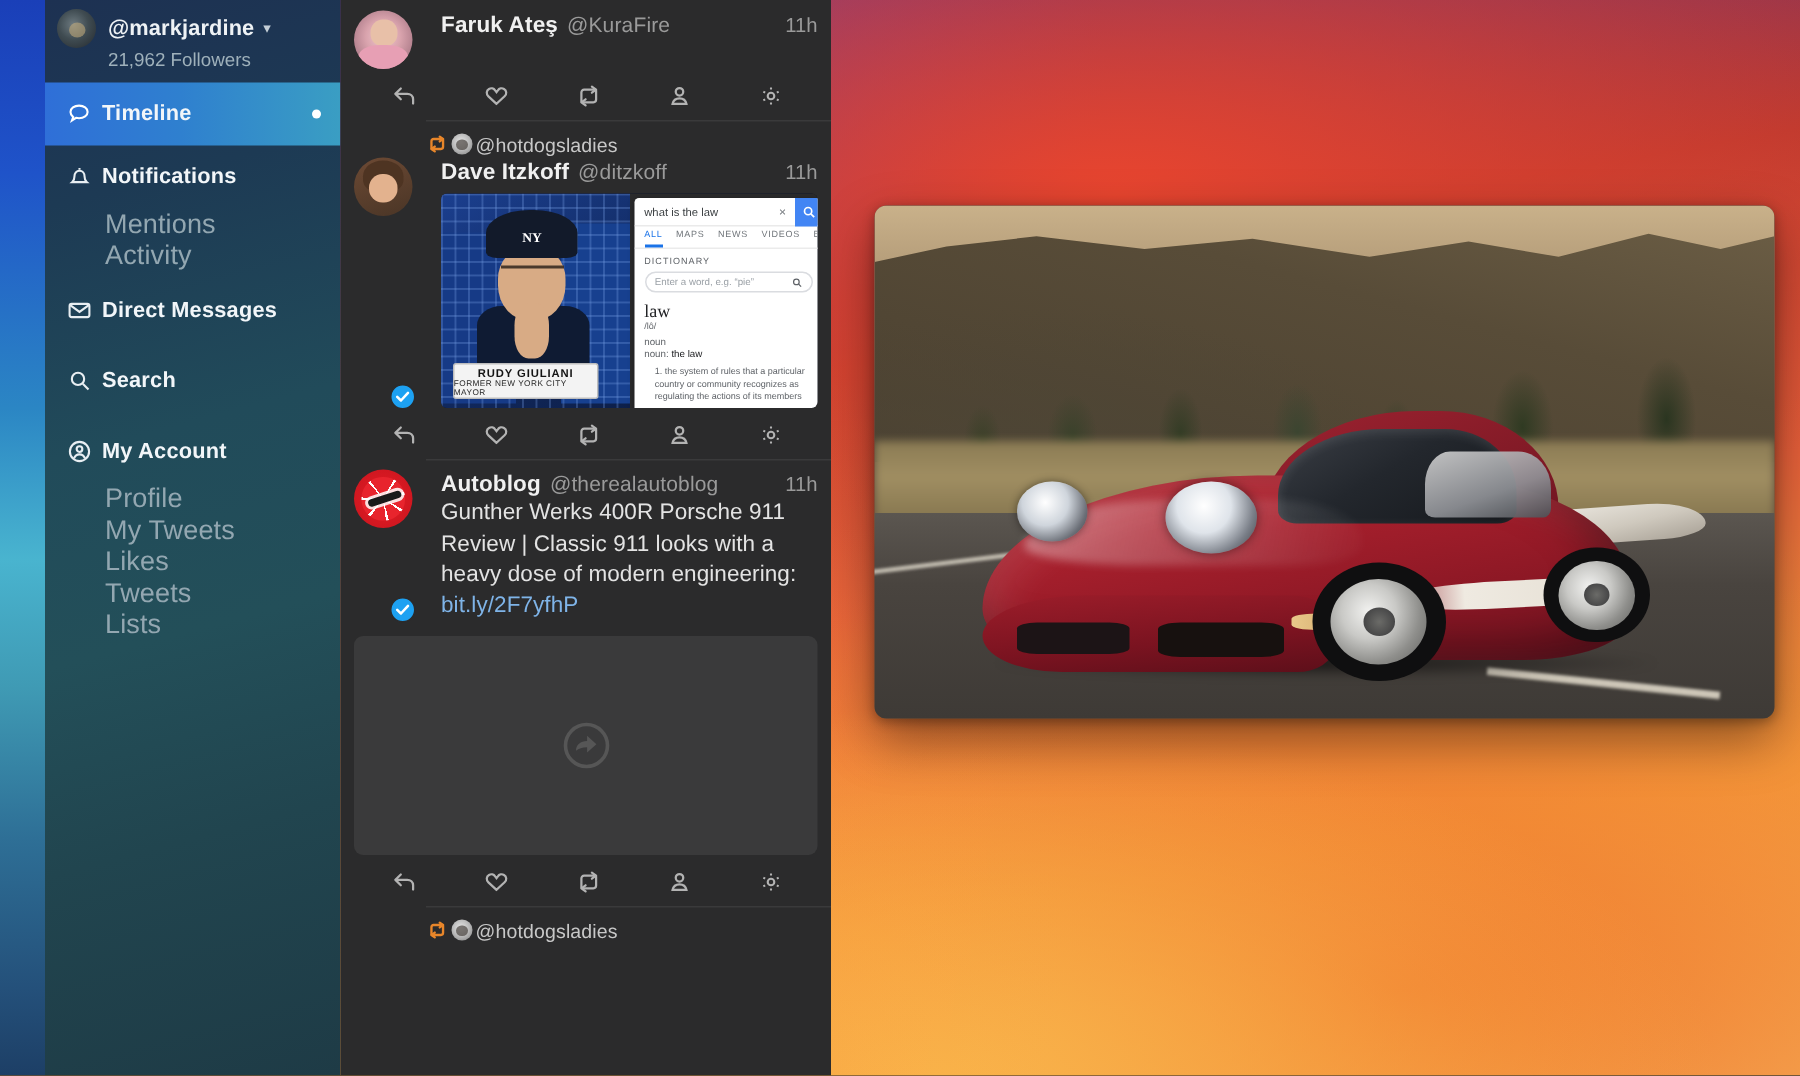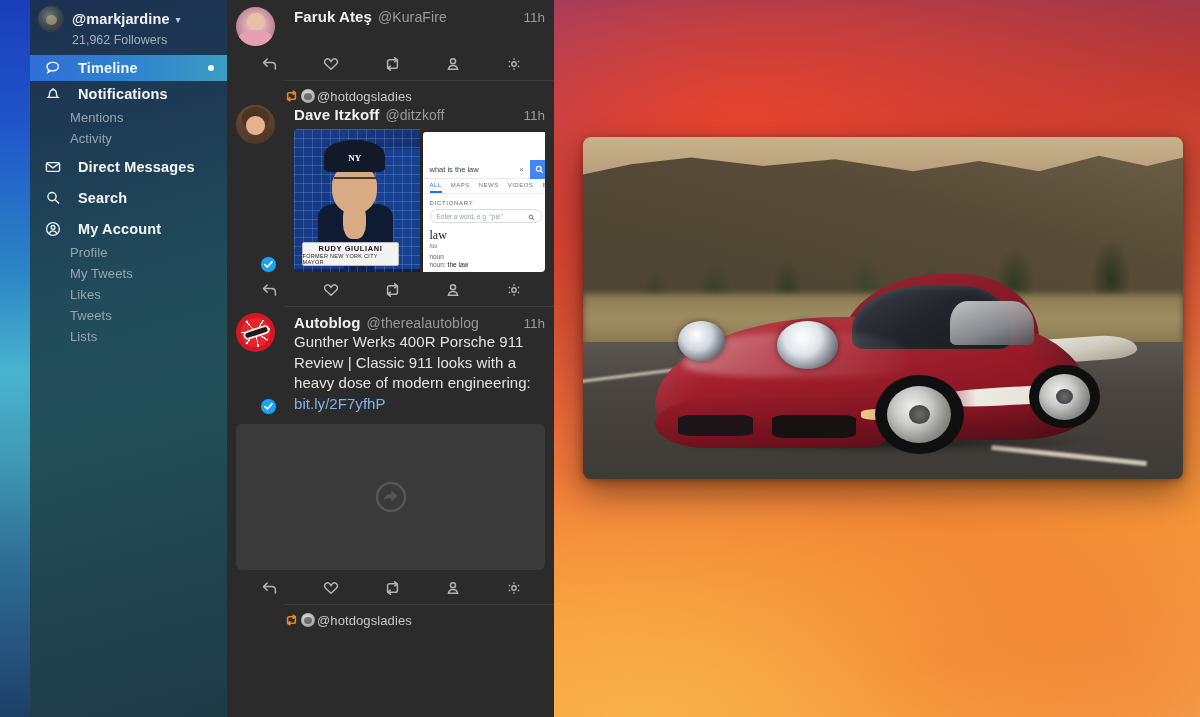--- a/index.html
+++ b/index.html
@@ -190,35 +190,35 @@
   }
   .acct-name {
     font-size:14.5px; font-weight:bold; color:#eef2f5; letter-spacing:.1px;
   }
   .acct-caret { font-size:10px; color:#c3ced6; margin-left:-2px; }
   .acct-followers {
     font-size:12.5px; color:#9fb1bb; margin-left:34px; margin-top:1px;
   }
 
   .nav-item {
-    display:flex; align-items:center; gap:16px;
-    height:26px; padding-left:14px; position:relative;
+    display:flex; align-items:center; gap:6px;
+    height:42px; padding-left:14px; position:relative;
   }
   .nav-item.active {
     background:linear-gradient(90deg,#2f6fd8 0%,#2f80cf 46%,#3a9ec3 100%);
   }
   .nav-label { font-size:14.5px; color:#f2f6f9; font-weight:bold; letter-spacing:.15px; }
   .nav-dot {
     position:absolute; right:13px; top:50%; transform:translateY(-50%);
     width:6px; height:6px; border-radius:50%; background:#ffffff;
   }
   .nav-icon { width:18px; height:18px; flex:0 0 18px; display:block; }
   .nav-icon svg { display:block; width:18px; height:18px; }
   .sub-item {
-    font-size:13px; color:#93a7b1; padding-left:40px; height:21px;
+    font-size:18px; color:#93a7b1; padding-left:40px; height:21px;
     display:flex; align-items:center; letter-spacing:.1px;
   }
   .nav-gap { height:5px; }
 
   
   #timeline {
     width:327px; flex:0 0 327px; height:717px;
     background:#2b2b2c; overflow:hidden; position:relative;
   }
   .tweet { position:relative; padding:7px 9px 0 9px; }
@@ -353,21 +353,20 @@
 
   .mp-right { width:50%; background:#2b2b2c; position:relative; padding:4px 4px 0 4px; }
   .g-card {
     position:absolute; left:3px; right:-4px; top:3px; bottom:-6px;
     background:#ffffff; border-radius:3px; box-shadow:0 1px 4px rgba(0,0,0,.3);
     overflow:hidden;
   }
   .g-searchrow {
     display:flex; align-items:center; height:19px; padding:0 0 0 7px;
     border-bottom:1px solid #eaeaea;
-    margin-top:28px;
   }
   .g-query { font-size:7.5px; color:#3c4043; flex:1 1 auto; }
   .g-x { font-size:8px; color:#70757a; padding:0 6px; }
   .g-btn {
     width:19px; height:19px; background:#4285f4;
     display:flex; align-items:center; justify-content:center;
   }
   .g-btn svg { display:block; }
   .g-tabs { display:flex; gap:9px; padding:3px 7px 0 7px; border-bottom:1px solid #ebebeb; }
   .g-tab { font-size:6px; color:#70757a; padding-bottom:3px; letter-spacing:.5px; }

